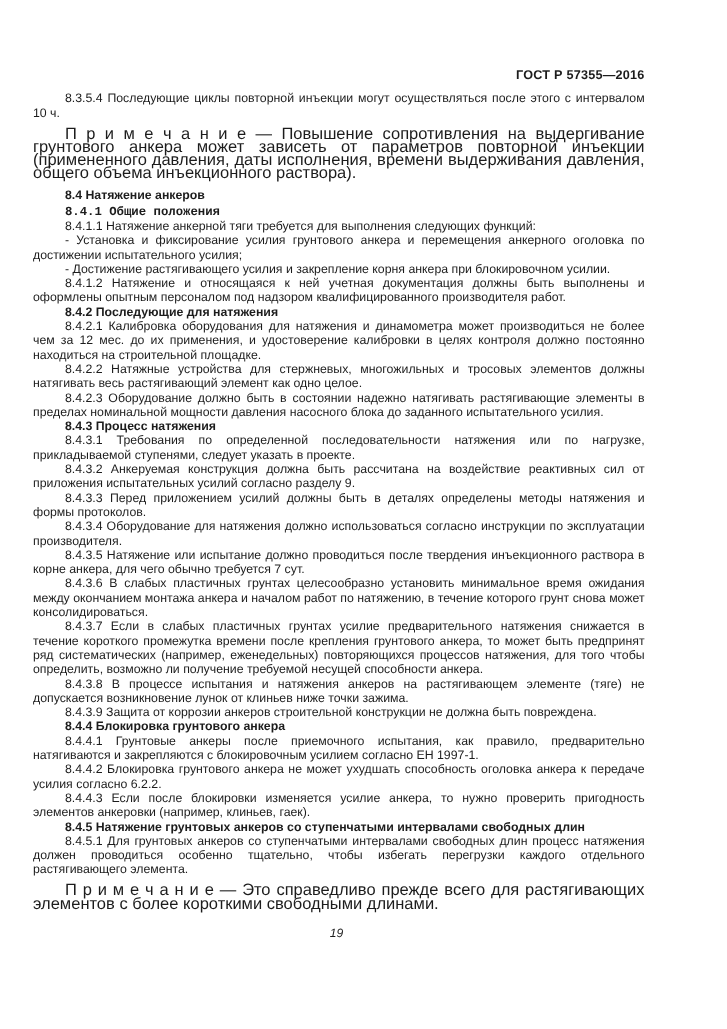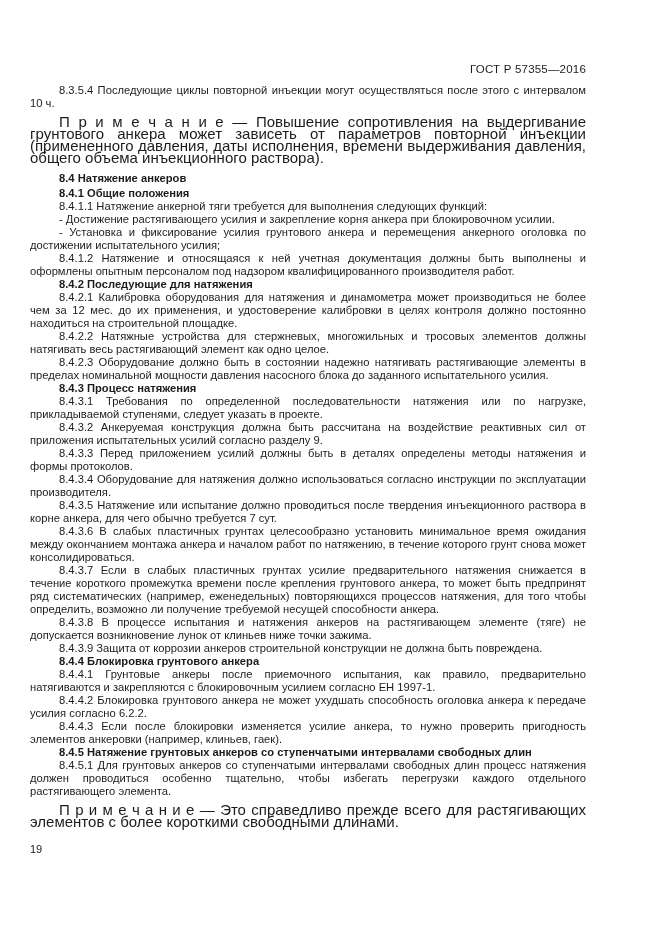--- a/index.html
+++ b/index.html
@@ -16,21 +16,21 @@
     color: #1c1c1c;
     overflow: hidden;
   }
   .doc-header {
     position: absolute;
     top: 63px;
     left: 30px;
     width: 556px;
     text-align: right;
     font-size: 11.5px;
-    font-weight: normal;
+    font-weight: bold;
     letter-spacing: 0.2px;
   }
   .doc-content {
     position: absolute;
     top: 84px;
     left: 30px;
     width: 556px;
     font-size: 11.2px;
     line-height: 13px;
   }
@@ -40,58 +40,60 @@
     text-align: justify;
   }
   .doc-content p.h1 {
     font-weight: bold;
     text-align: left;
     margin: 8px 0 2px 0;
   }
   .doc-content p.h2 {
     font-weight: bold;
     text-align: left;
+    font-family: Liberation Mono, monospace;
   }
   .doc-content p.h3 {
     font-weight: bold;
     text-align: left;
   }
   .doc-content p.note {
     font-size: 15px;
     line-height: 12px;
     margin: 6px 0 7px 0;
   }
   .doc-content p.note:last-child {
     margin-bottom: 0;
   }
   .doc-footer {
     position: absolute;
     top: 843px;
     left: 30px;
     width: 552px;
-    text-align: left;
+    text-align: center;
     font-size: 11px;
+    font-style: italic;
   }
 </style>
 </head>
 <body>
 
 <div class="page">
   <div class="doc-header">
     <span>ГОСТ Р 57355—2016</span>
   </div>
 
   <div class="doc-content">
       <p class="para">8.3.5.4 Последующие циклы повторной инъекции могут осуществляться после этого с интервалом 10 ч.</p>
       <p class="note">П р и м е ч а н и е  — Повышение сопротивления на выдергивание грунтового анкера может зависеть от параметров повторной инъекции (примененного давления, даты исполнения, времени выдерживания давления, общего объема инъекционного раствора).</p>
       <p class="h1">8.4 Натяжение анкеров</p>
       <p class="h2">8.4.1 Общие положения</p>
       <p class="para">8.4.1.1 Натяжение анкерной тяги требуется для выполнения следующих функций:</p>
+      <p class="para">- Установка и фиксирование усилия грунтового анкера и перемещения анкерного оголовка по достижении испытательного усилия;</p>
       <p class="para">- Достижение растягивающего усилия и закрепление корня анкера при блокировочном усилии.</p>
-      <p class="para">- Установка и фиксирование усилия грунтового анкера и перемещения анкерного оголовка по достижении испытательного усилия;</p>
       <p class="para">8.4.1.2 Натяжение и относящаяся к ней учетная документация должны быть выполнены и оформлены опытным персоналом под надзором квалифицированного производителя работ.</p>
       <p class="h3">8.4.2 Последующие для натяжения</p>
       <p class="para">8.4.2.1 Калибровка оборудования для натяжения и динамометра может производиться не более чем за 12 мес. до их применения, и удостоверение калибровки в целях контроля должно постоянно находиться на строительной площадке.</p>
       <p class="para">8.4.2.2 Натяжные устройства для стержневых, многожильных и тросовых элементов должны натягивать весь растягивающий элемент как одно целое.</p>
       <p class="para">8.4.2.3 Оборудование должно быть в состоянии надежно натягивать растягивающие элементы в пределах номинальной мощности давления насосного блока до заданного испытательного усилия.</p>
       <p class="h3">8.4.3 Процесс натяжения</p>
       <p class="para">8.4.3.1 Требования по определенной последовательности натяжения или по нагрузке, прикладываемой ступенями, следует указать в проекте.</p>
       <p class="para">8.4.3.2 Анкеруемая конструкция должна быть рассчитана на воздействие реактивных сил от приложения испытательных усилий согласно разделу 9.</p>
       <p class="para">8.4.3.3 Перед приложением усилий должны быть в деталях определены методы натяжения и формы протоколов.</p>
       <p class="para">8.4.3.4 Оборудование для натяжения должно использоваться согласно инструкции по эксплуатации производителя.</p>

